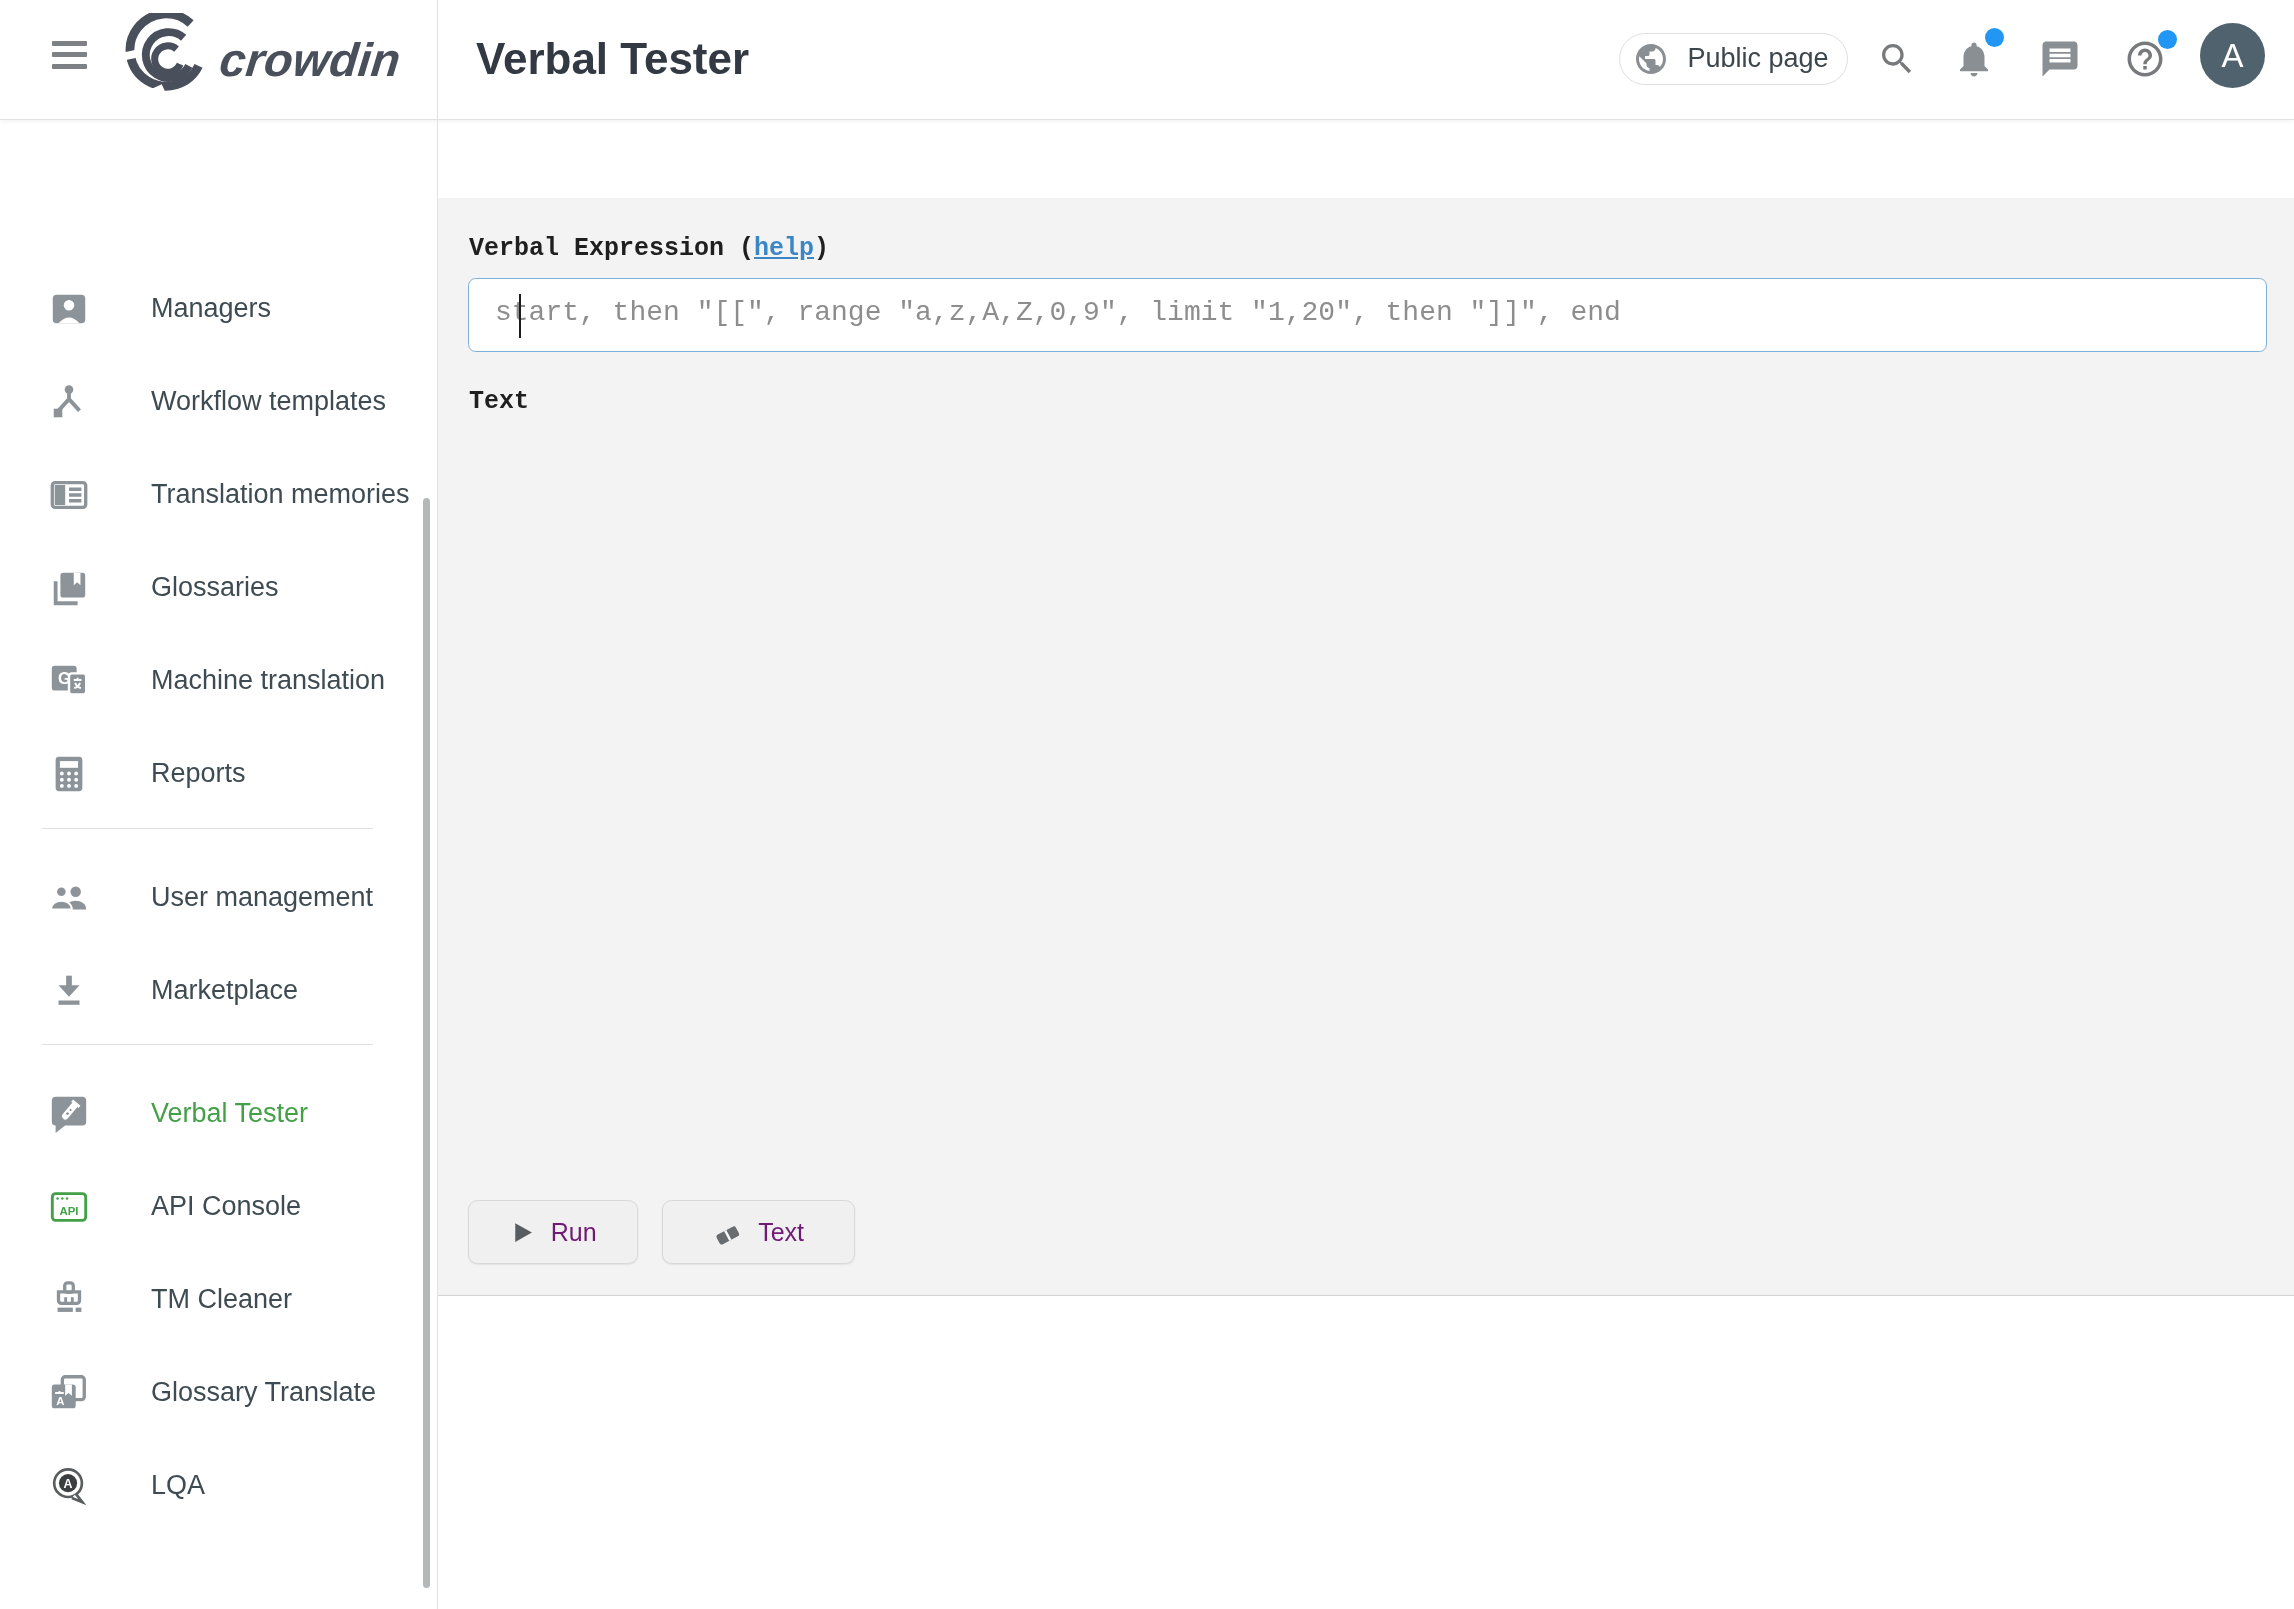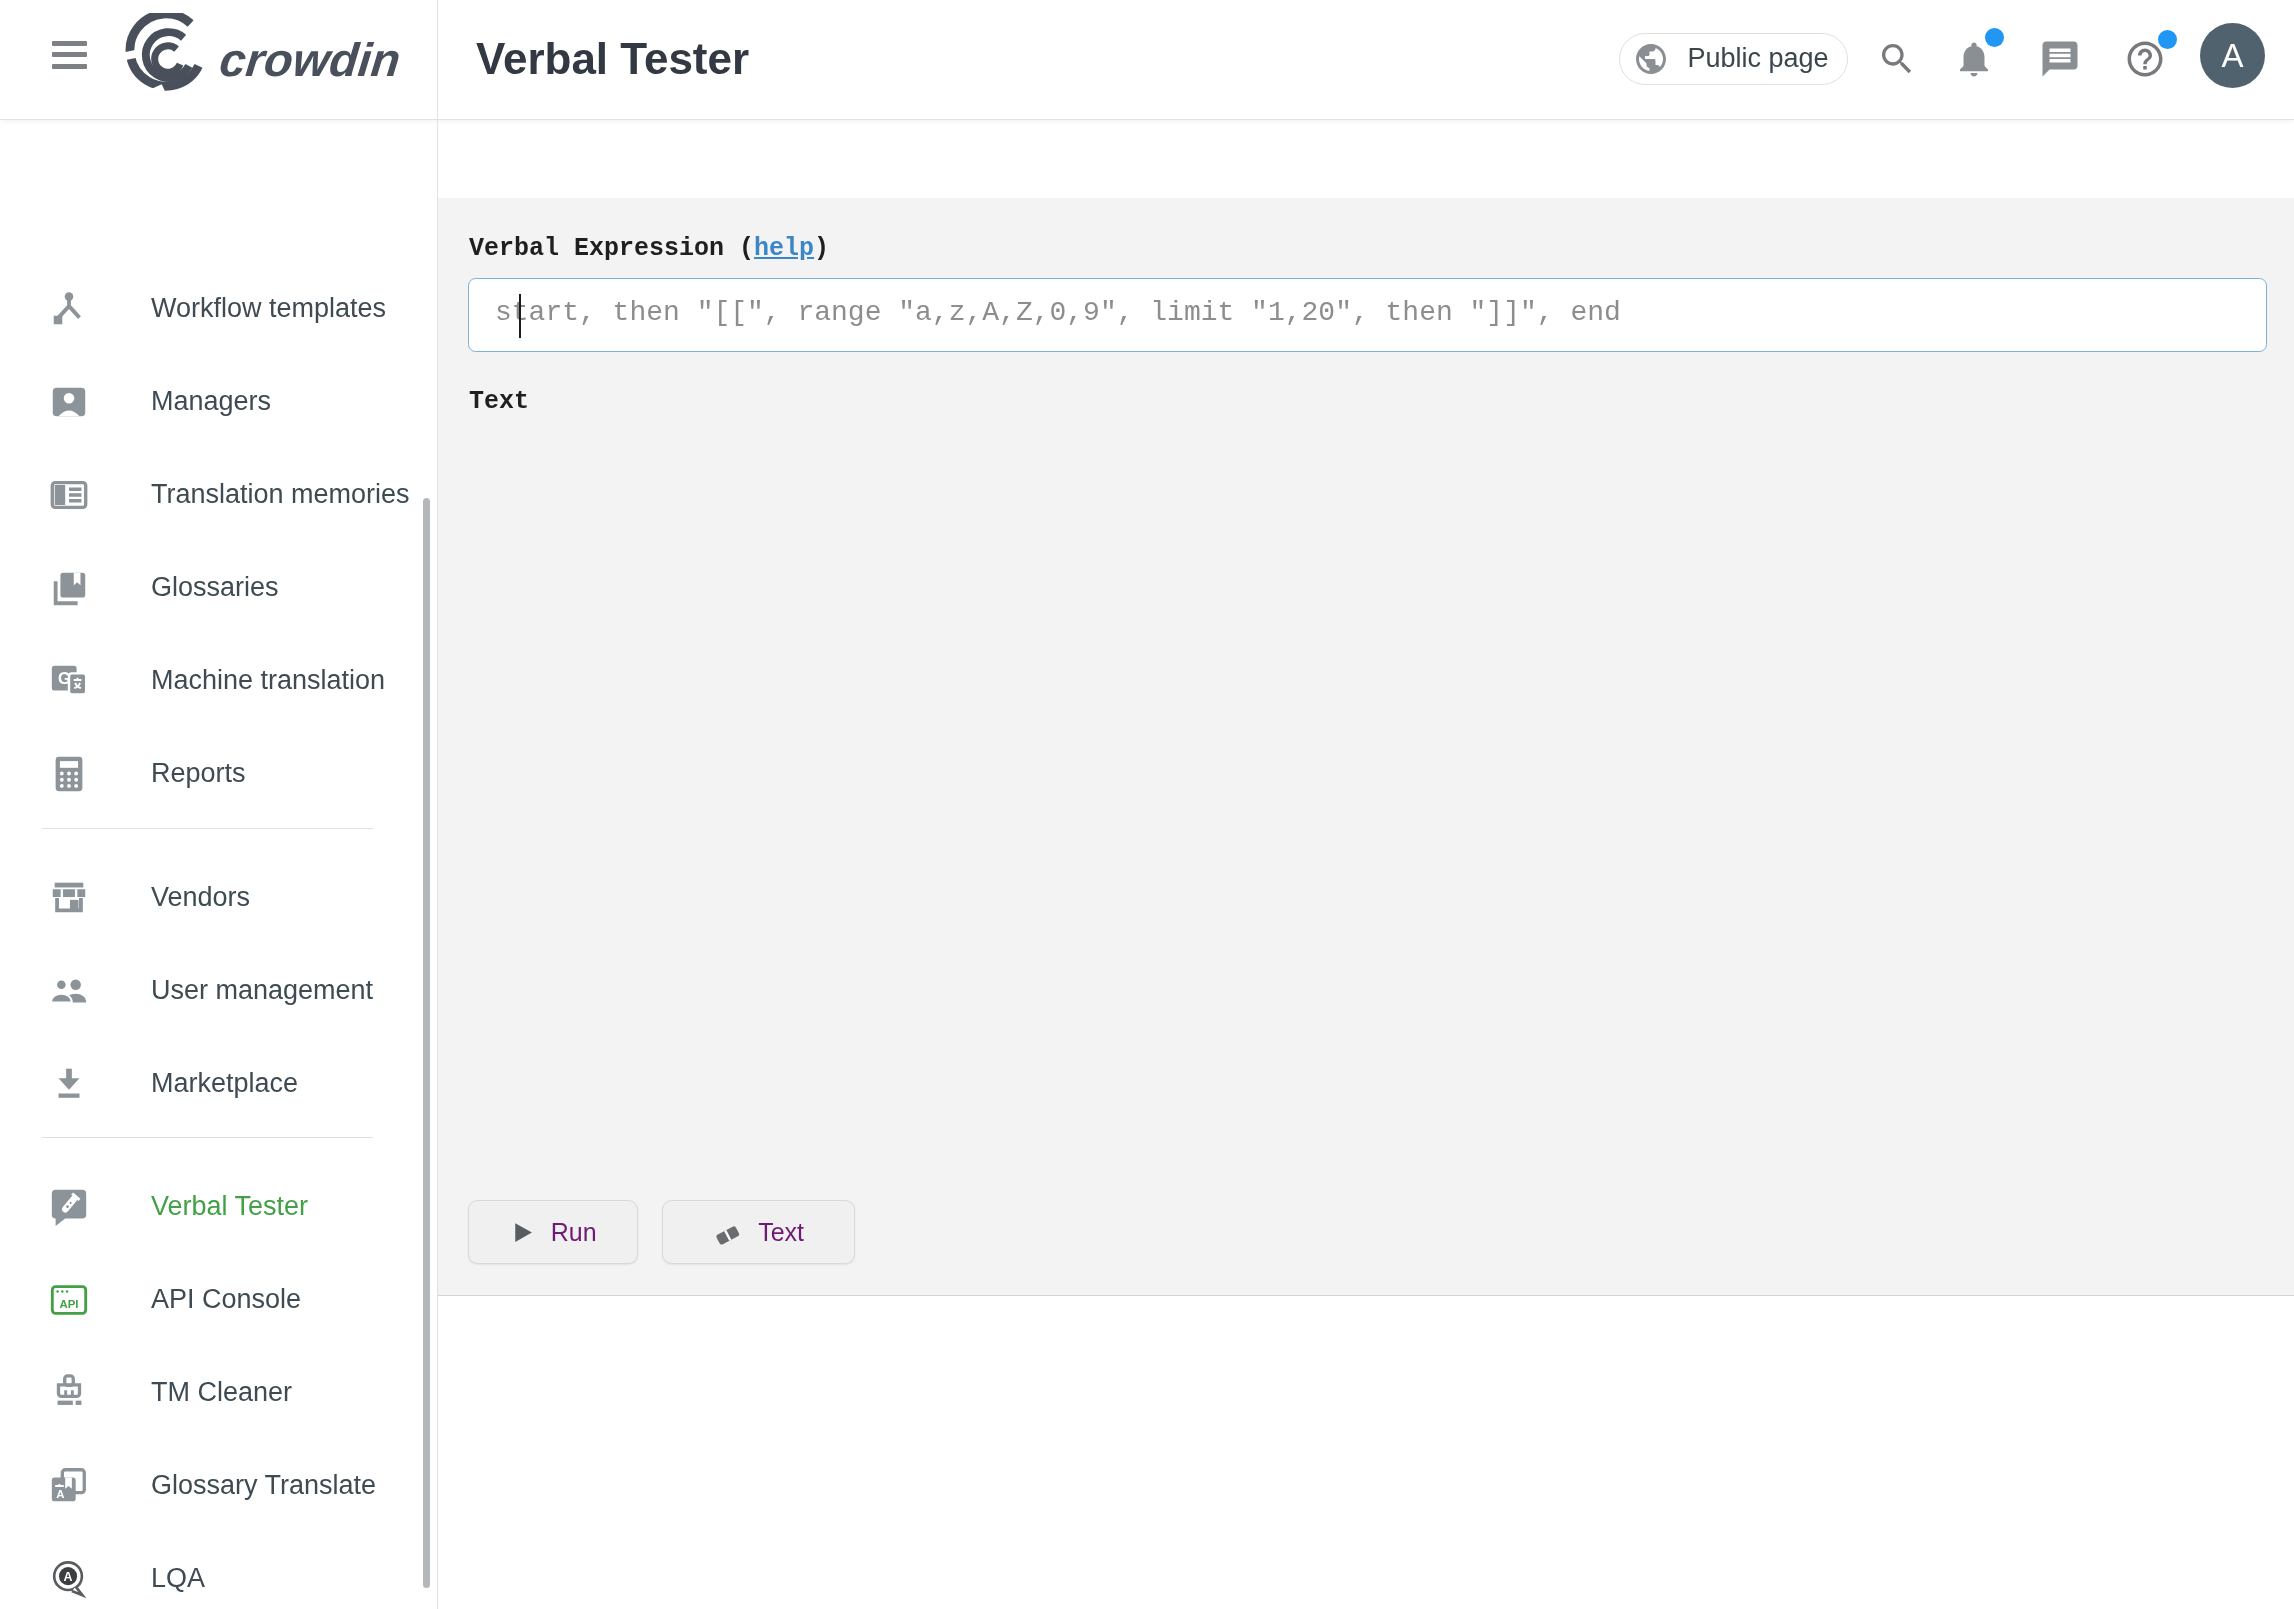--- a/index.html
+++ b/index.html
@@ -143,37 +143,37 @@
 
   <div class="avatar">
     <span>A</span>
   </div>
 </div>
 
 <div class="sidebar">
   <nav class="nav" id="sidebar-nav">
       <div class="nav-item">
         <span class="nav-icon">
+          <svg width="42" height="42" viewBox="0 0 44 44">
+            <rect x="5" y="7" width="34" height="30" rx="4" fill="#8d9499"></rect>
+            <circle cx="22" cy="18" r="5.5" fill="#fff"></circle>
+            <path d="M11 37 q11 -12 22 0 z" fill="#fff"></path>
+          </svg>
+        </span>
+        <span class="nav-label">Managers</span>
+      </div>
+      <div class="nav-item">
+        <span class="nav-icon">
           <svg width="42" height="42" viewBox="0 0 44 44" fill="none" stroke="#8d9499" stroke-width="4">
             <circle cx="22" cy="9" r="4.5" fill="#8d9499" stroke="none"></circle>
             <path d="M22 12 v7 M22 19 L11 31 M22 19 L33 31"></path>
             <rect x="6" y="29" width="9" height="9" fill="#8d9499" stroke="none"></rect>
           </svg>
         </span>
         <span class="nav-label">Workflow templates</span>
-      </div>
-      <div class="nav-item">
-        <span class="nav-icon">
-          <svg width="42" height="42" viewBox="0 0 44 44">
-            <rect x="5" y="7" width="34" height="30" rx="4" fill="#8d9499"></rect>
-            <circle cx="22" cy="18" r="5.5" fill="#fff"></circle>
-            <path d="M11 37 q11 -12 22 0 z" fill="#fff"></path>
-          </svg>
-        </span>
-        <span class="nav-label">Managers</span>
       </div>
       <div class="nav-item">
         <span class="nav-icon">
           <svg width="42" height="42" viewBox="0 0 44 44" fill="none">
             <rect x="4.5" y="9" width="35" height="26" rx="3" stroke="#8d9499" stroke-width="3.5"></rect>
             <rect x="7" y="11.5" width="11" height="21" fill="#8d9499"></rect>
             <path d="M22 16 h13 M22 22 h13 M22 28 h13" stroke="#8d9499" stroke-width="3.5"></path>
           </svg>
         </span>
         <span class="nav-label">Translation memories</span>
@@ -215,32 +215,20 @@
               <circle cx="22" cy="34.5" r="2"></circle>
               <circle cx="29.5" cy="34.5" r="2"></circle>
             </g>
           </svg>
         </span>
         <span class="nav-label">Reports</span>
       </div>
       <div class="nav-divider"></div>
       <div class="nav-item">
         <span class="nav-icon">
-          <svg width="42" height="42" viewBox="0 0 44 44" fill="none">
-            <rect x="7" y="7" width="30" height="5" fill="#8d9499"></rect>
-            <path d="M5 14 h34 v8 h-34 z" fill="#8d9499"></path>
-            <path d="M14.5 14 v8 M29.5 14 v8" stroke="#fff" stroke-width="2.5"></path>
-            <path d="M9.5 23 v13 h25 v-13" stroke="#8d9499" stroke-width="4"></path>
-            <rect x="23" y="25" width="9" height="11" fill="#8d9499"></rect>
-          </svg>
-        </span>
-        <span class="nav-label">Vendors</span>
-      </div>
-      <div class="nav-item">
-        <span class="nav-icon">
           <svg width="42" height="42" viewBox="0 0 44 44">
             <circle cx="29" cy="16.5" r="5.5" fill="#8d9499"></circle>
             <path d="M18 35 c0-6 5.5-9 11-9 s11 3 11 9 z" fill="#8d9499"></path>
             <circle cx="14" cy="16.5" r="5.5" fill="#8d9499" stroke="#fff" stroke-width="2"></circle>
             <path d="M3 35 c0-6 5.5-9 11-9 s11 3 11 9 z" fill="#8d9499" stroke="#fff" stroke-width="2"></path>
           </svg>
         </span>
         <span class="nav-label">User management</span>
       </div>
       <div class="nav-item">

